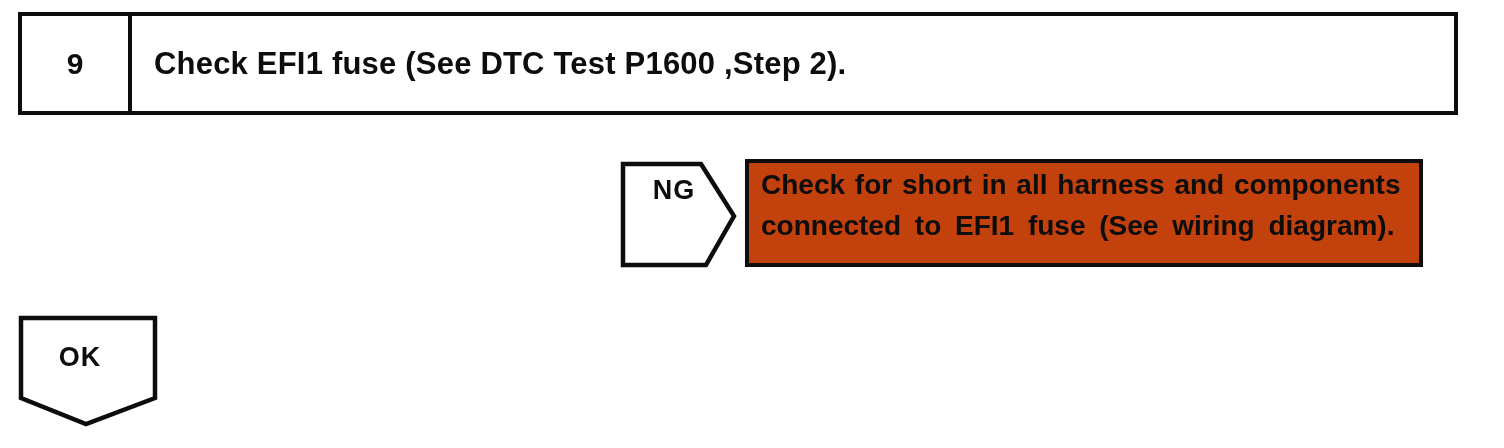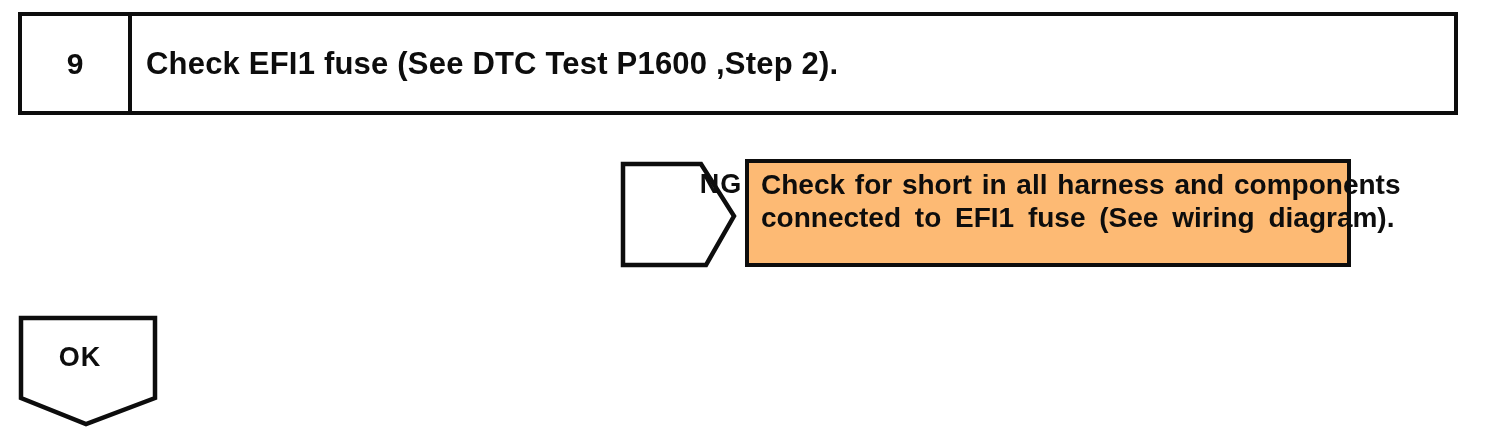--- a/index.html
+++ b/index.html
@@ -38,21 +38,21 @@
     display: flex;
     align-items: center;
     justify-content: center;
     font-weight: bold;
     font-size: 30px;
   }
   .step-instruction-cell {
     flex: 1;
     display: flex;
     align-items: center;
-    padding-left: 14px;
+    padding-left: 22px;
     font-weight: bold;
     font-size: 31px;
     letter-spacing: 0.2px;
     white-space: nowrap;
   }
 
   
   .connector {
     position: absolute;
   }
@@ -70,57 +70,57 @@
     text-align: center;
   }
   .ng-connector {
     left: 620px;
     top: 161px;
     width: 117px;
     height: 107px;
   }
   .ng-connector .connector-label {
     left: 6px;
-    top: 8px;
+    top: 14px;
     width: 96px;
-    margin-left: 47px;
   }
   .ok-connector {
     left: 18px;
     top: 315px;
     width: 140px;
     height: 113px;
   }
   .ok-connector .connector-label {
     left: 2px;
     top: 27px;
     width: 120px;
   }
 
   
   .ng-action-box {
     position: absolute;
     left: 745px;
     top: 159px;
-    width: 606px;
+    width: 678px;
     height: 108px;
     border: 4px solid #0d0d0d;
     box-sizing: border-box;
-    background: #fdba74;
+    background: #c2410c;
     padding: 5px 10px 0 12px;
     font-weight: bold;
     font-size: 28px;
     line-height: 33px;
     white-space: nowrap;
   }
   .ng-action-line1 {
     word-spacing: 2px;
   }
   .ng-action-line2 {
     word-spacing: 6px;
+    margin-top: 8px;
   }
 </style>
 </head>
 <body>
 
 <div class="canvas">
 
   <div class="step-box">
     <div class="step-number-cell">
       <span>9</span>

